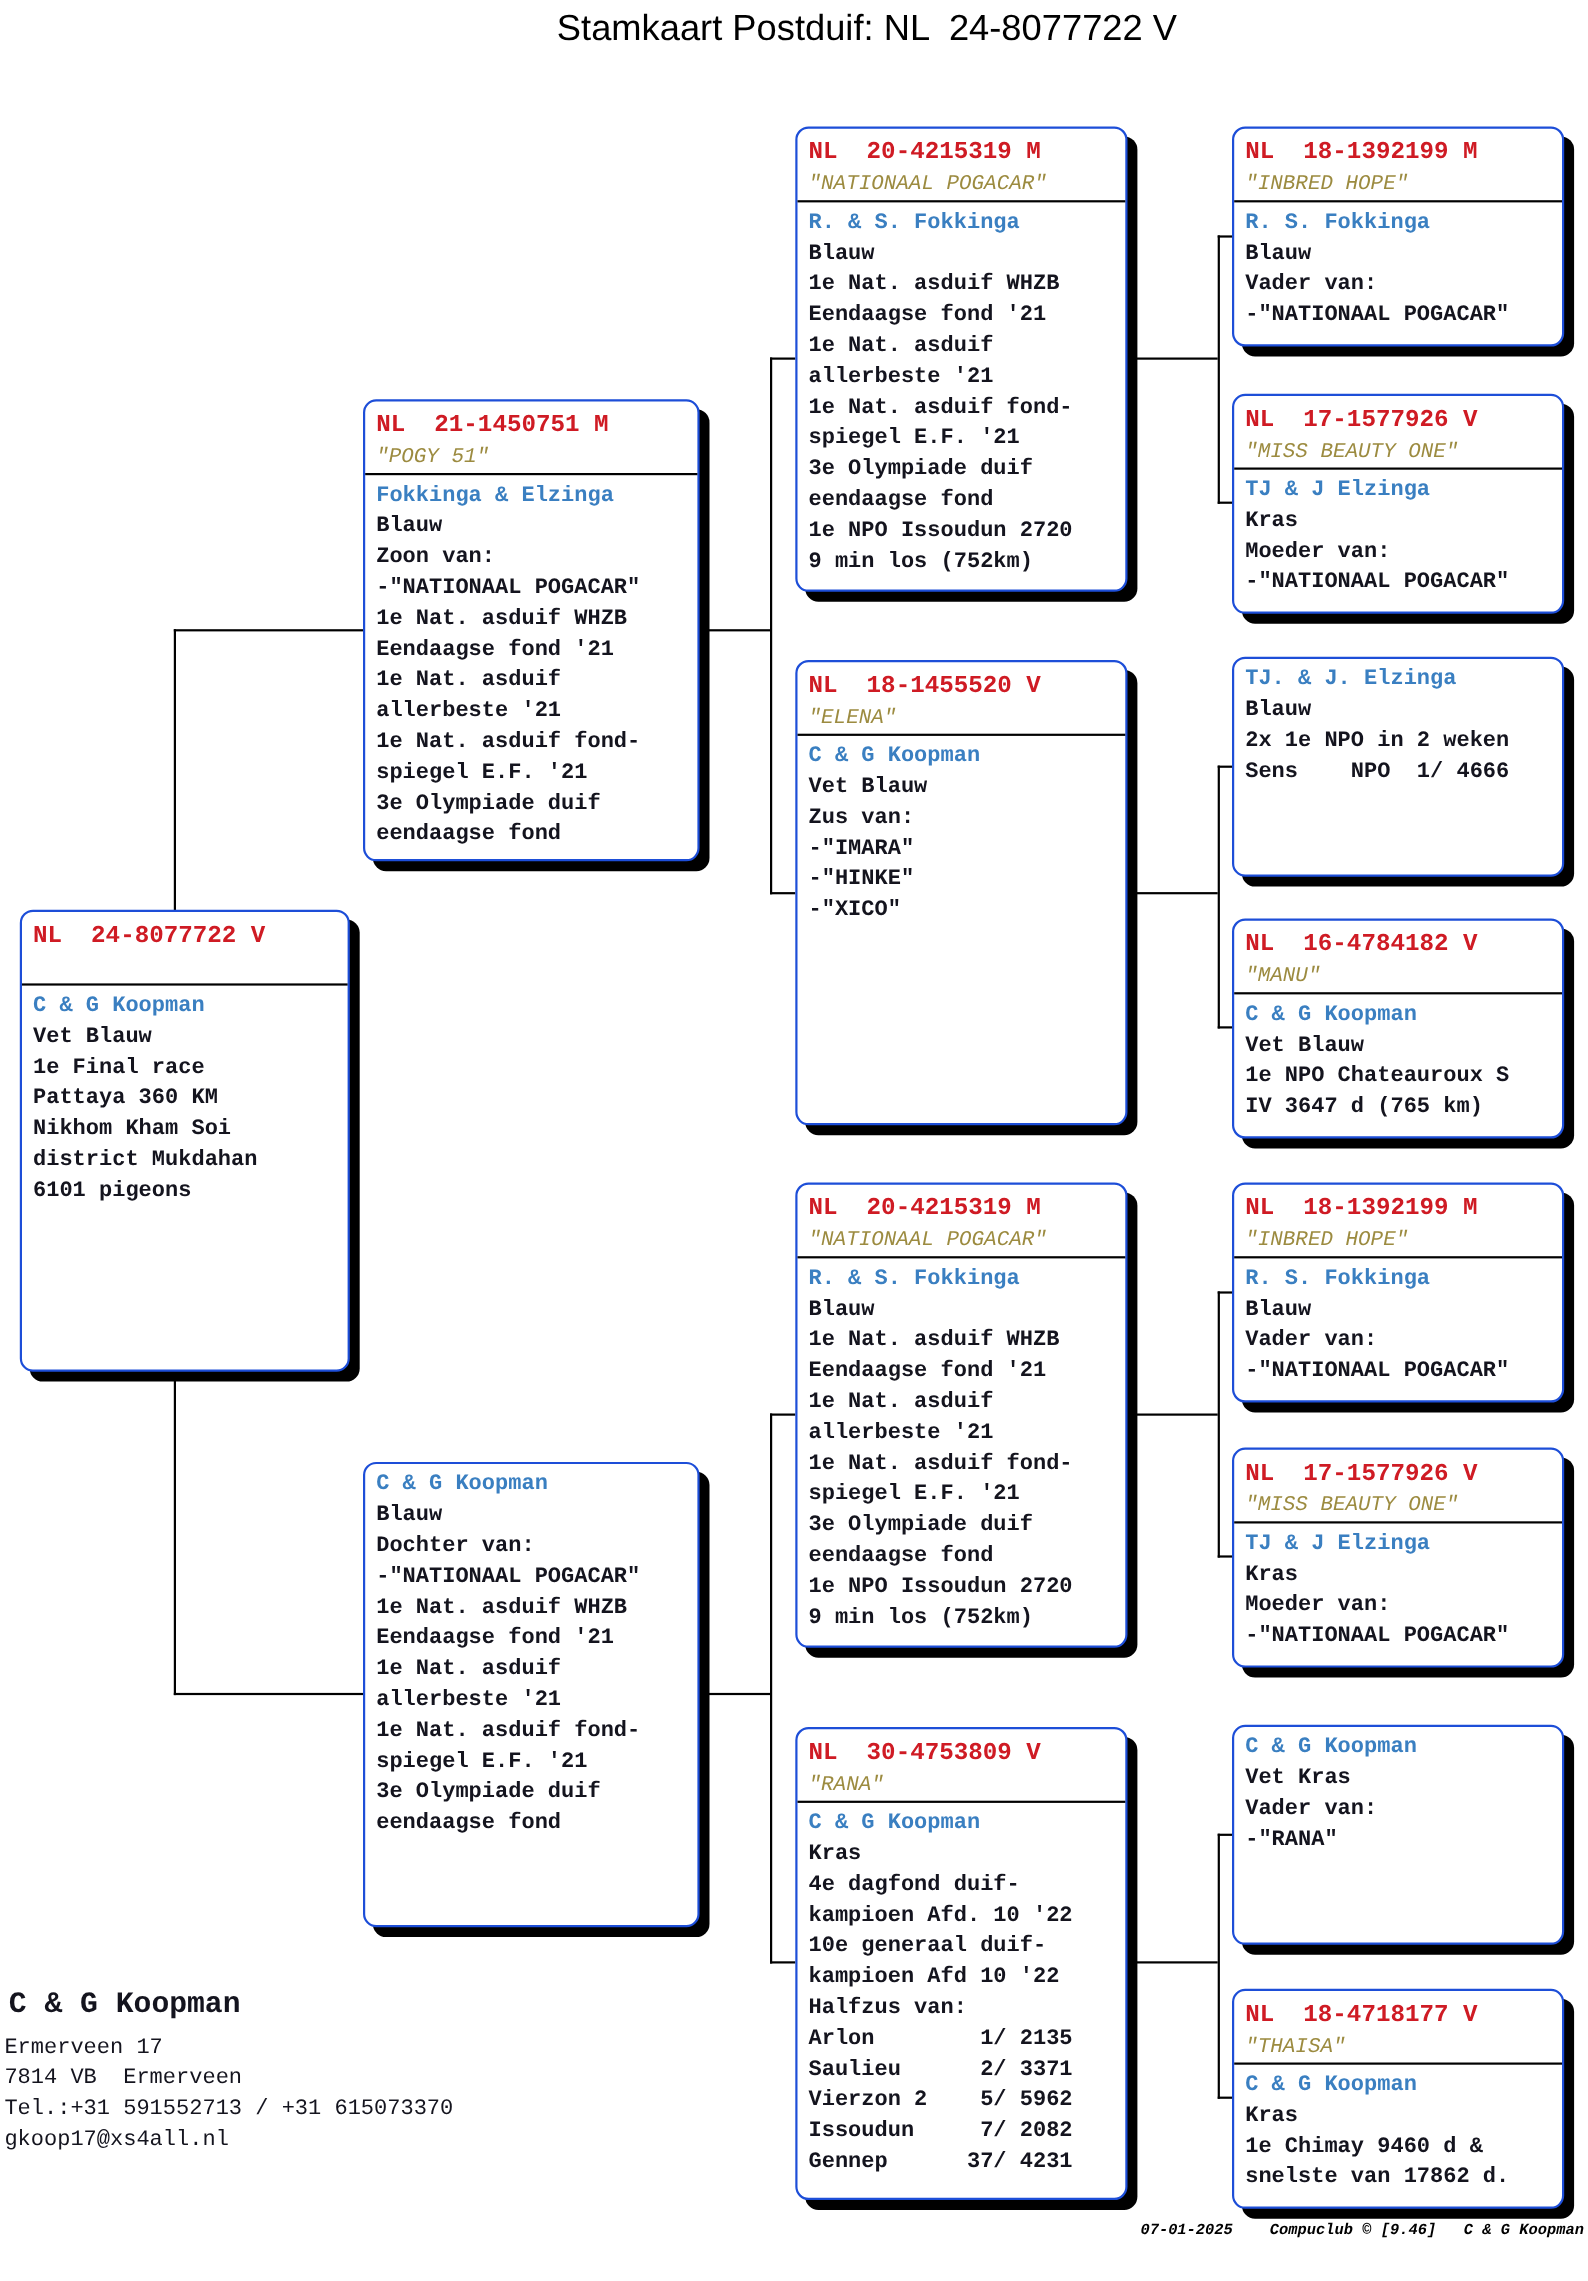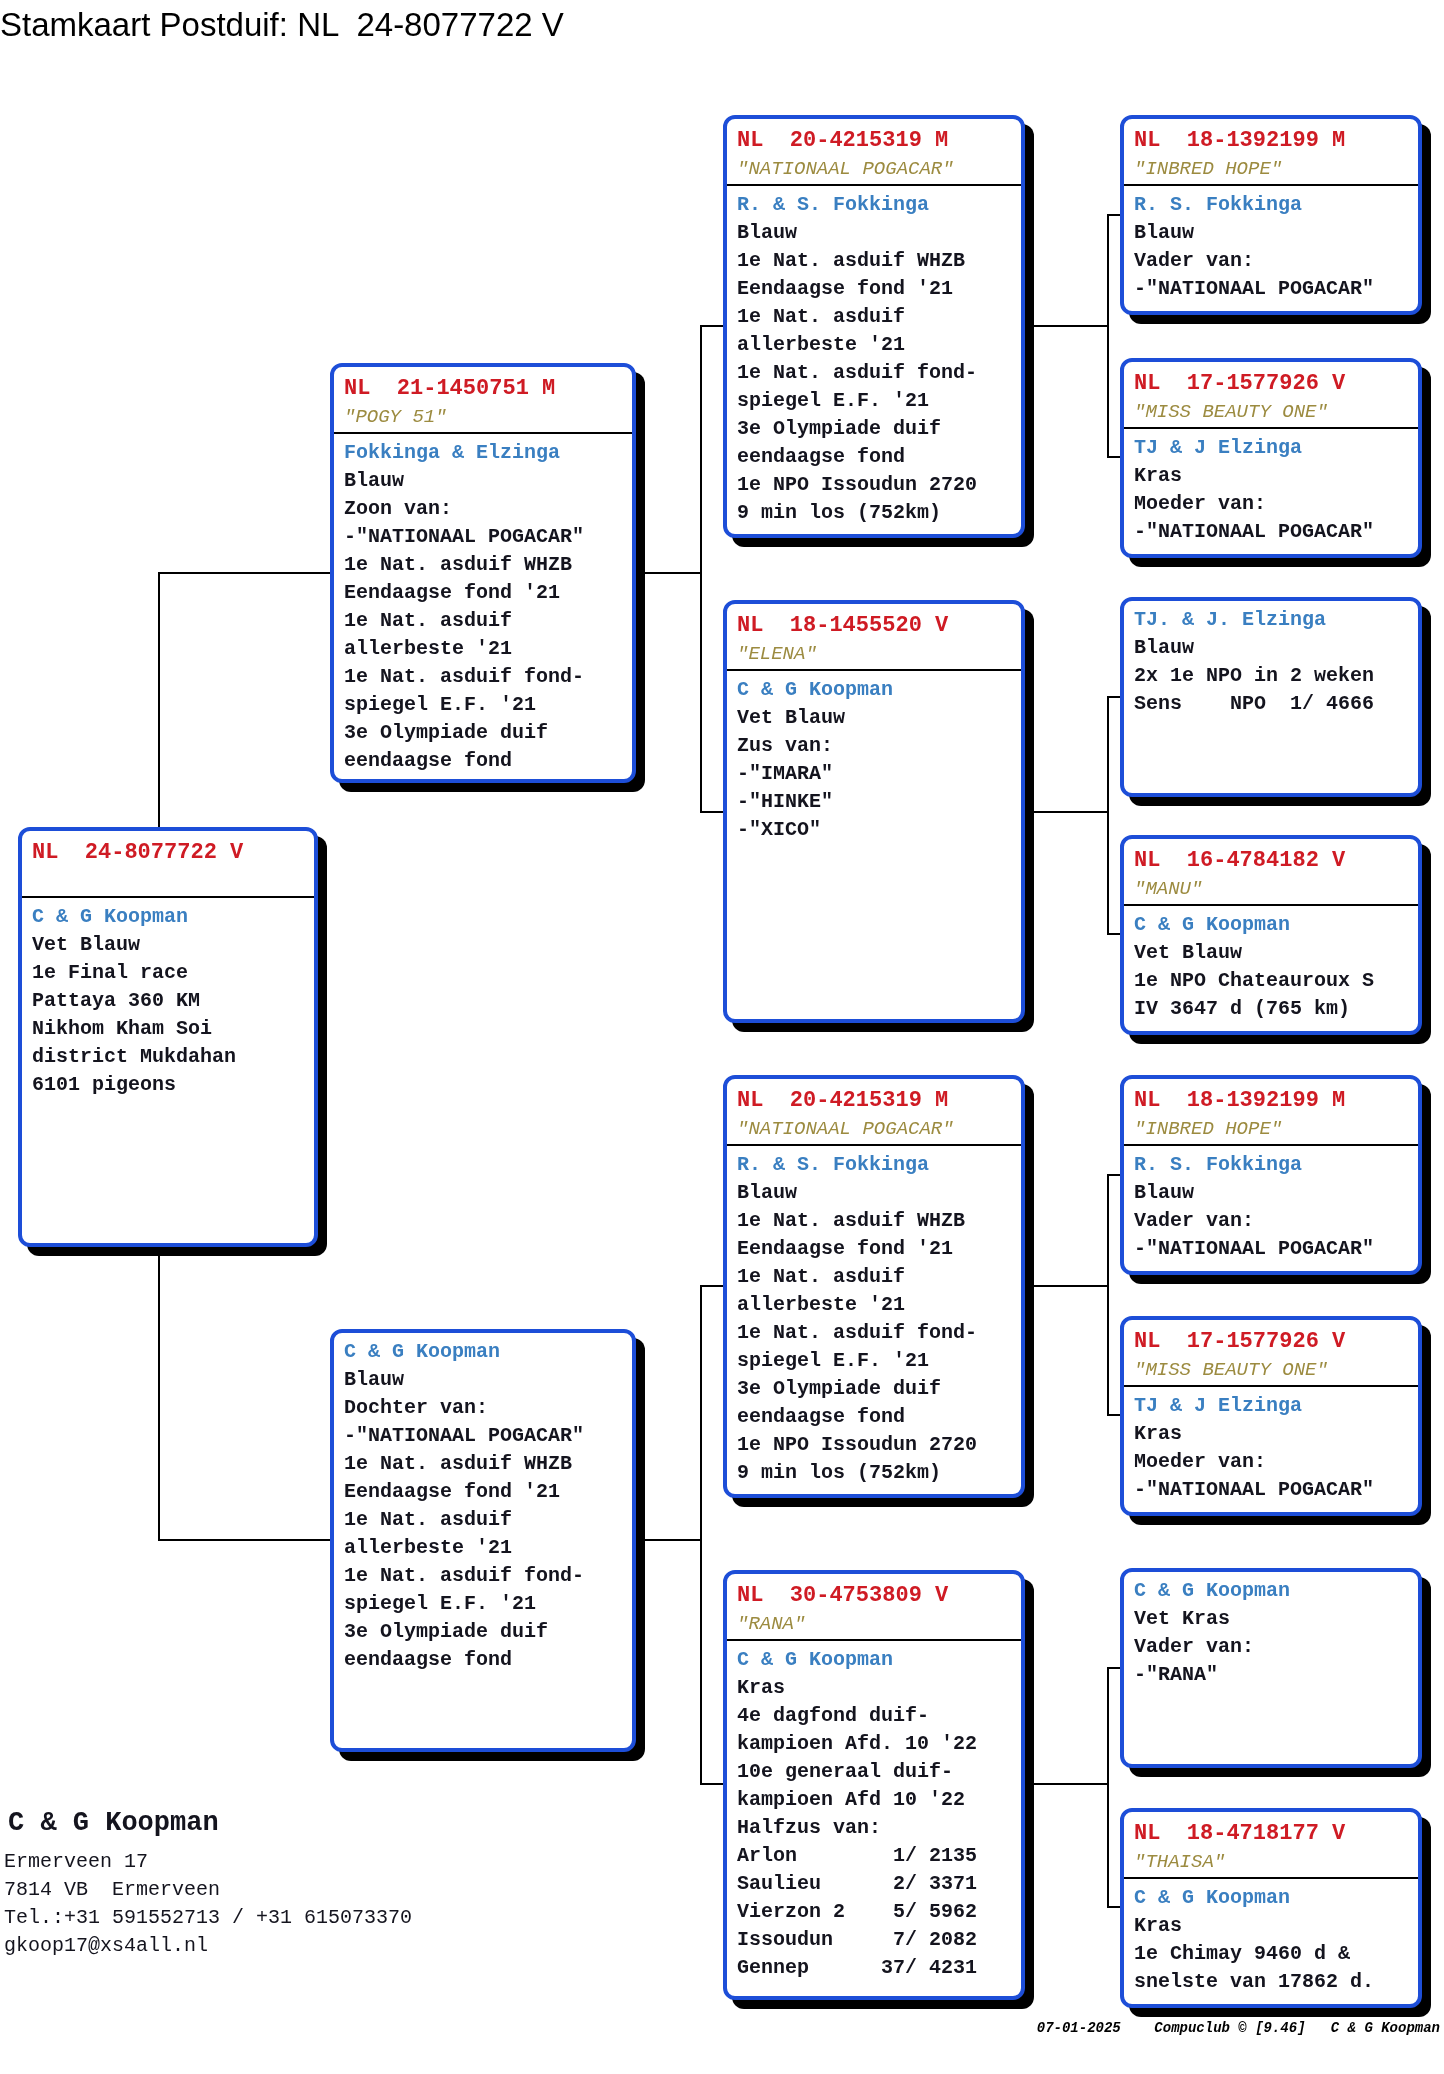--- a/index.html
+++ b/index.html
@@ -6,29 +6,29 @@
   .canvas{
     position:relative;
     width:1444px;height:2074px;
     background:#ffffff;
     font-family:"Liberation Mono", monospace;
     color:#14141e;
     overflow:hidden;
   }
   .page-title{
     position:absolute;left:0;top:6px;width:1070px;
-    text-align:left;
+    text-align:right;
     font-family:"Liberation Sans", sans-serif;
     font-size:33px;color:#000;
     white-space:pre;
   }
   .box{
     position:absolute;
     background:#fff;
-    border:4px solid #1d4ed8;
+    border:2px solid #1d4ed8;
     border-radius:12px;
     box-shadow:9px 9px 0 #000;
     box-sizing:border-box;
   }
   .box-header{
     padding:7px 10px 2px 10px;
     border-bottom:2px solid #000;
   }
   .ring{
     color:#cf1b24;

